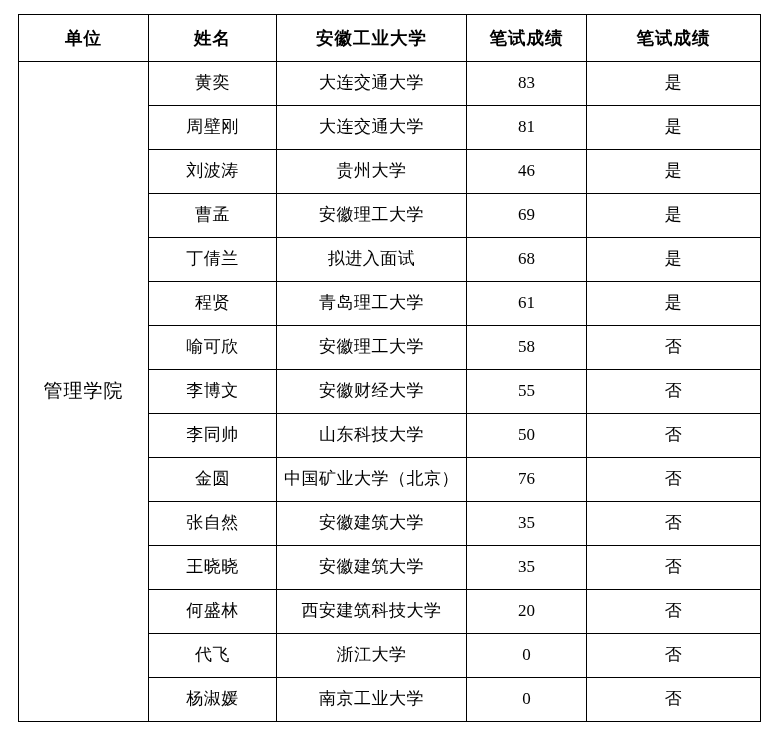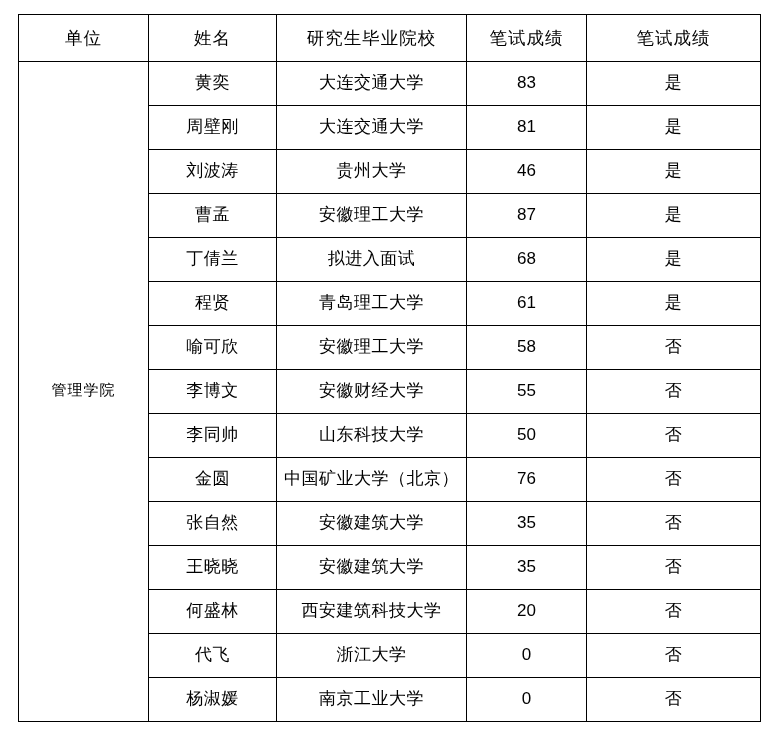--- a/index.html
+++ b/index.html
@@ -35,36 +35,35 @@
   table.result-table td {
     border: 1px solid #000000;
     text-align: center;
     vertical-align: middle;
     font-size: 17px;
     line-height: 1.2;
     padding: 0;
     height: 43px;
   }
   table.result-table thead th {
-    font-weight: normal;
+    font-weight: bold;
     height: 46px;
     font-size: 17.5px;
     letter-spacing: 1px;
   }
   table.result-table td.unit-cell {
-    font-size: 15px;
+    font-size: 19px;
     letter-spacing: 1px;
-    font-family: Liberation Mono, monospace;
   }
   table.result-table td.name-cell,
   table.result-table td.school-cell {
     letter-spacing: 0.5px;
   }
   table.result-table td.score-cell {
-    font-family: Liberation Sans, sans-serif;
+    font-family: Liberation Serif, serif;
   }
   table.result-table td.pass-cell {
     letter-spacing: 0.5px;
   }
 </style>
 </head>
 <body>
 
 <div class="sheet">
   <table class="result-table">
@@ -72,21 +71,21 @@
       <col class="c-unit">
       <col class="c-name">
       <col class="c-school">
       <col class="c-score">
       <col class="c-pass">
     </colgroup>
     <thead>
       <tr>
         <th>单位</th>
         <th>姓名</th>
-        <th>研究生毕业院校</th>
+        <th>安徽工业大学</th>
         <th>笔试成绩</th>
         <th>笔试成绩</th>
       </tr>
     </thead>
     <tbody id="table-body">
         <tr>
           <td class="unit-cell" rowspan="15">管理学院</td>
           <td class="name-cell">黄奕</td>
           <td class="school-cell">大连交通大学</td>
           <td class="score-cell">83</td>
@@ -100,21 +99,21 @@
         </tr>
         <tr>
           <td class="name-cell">刘波涛</td>
           <td class="school-cell">贵州大学</td>
           <td class="score-cell">46</td>
           <td class="pass-cell">是</td>
         </tr>
         <tr>
           <td class="name-cell">曹孟</td>
           <td class="school-cell">安徽理工大学</td>
-          <td class="score-cell">87</td>
+          <td class="score-cell">69</td>
           <td class="pass-cell">是</td>
         </tr>
         <tr>
           <td class="name-cell">丁倩兰</td>
           <td class="school-cell">拟进入面试</td>
           <td class="score-cell">68</td>
           <td class="pass-cell">是</td>
         </tr>
         <tr>
           <td class="name-cell">程贤</td>

